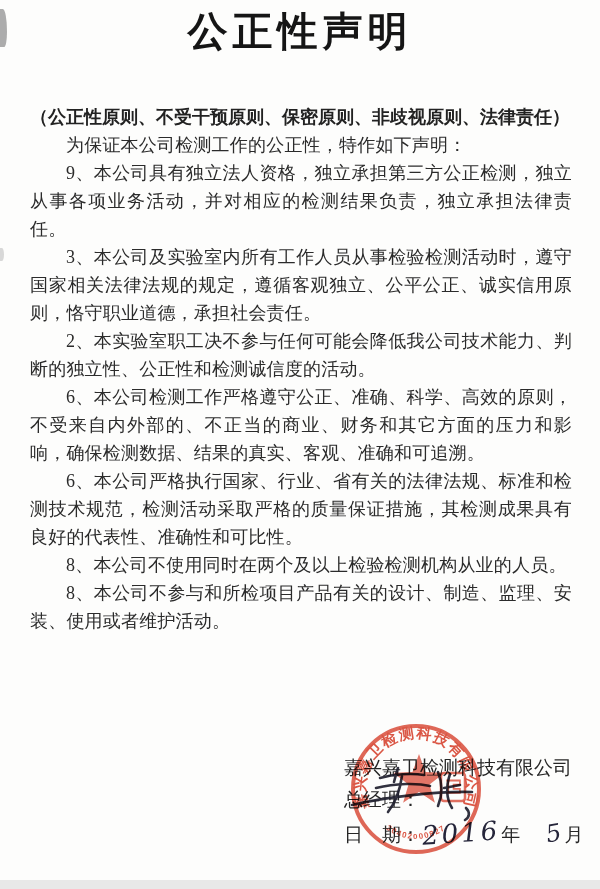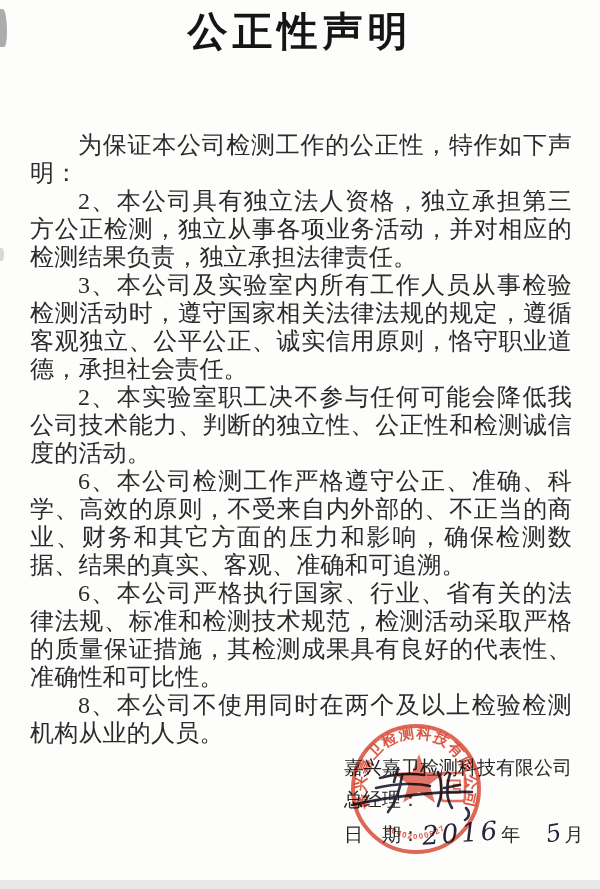--- a/index.html
+++ b/index.html
@@ -19,21 +19,21 @@
     position:absolute;top:105px;left:30px;width:542px;
     font-size:18px;font-weight:700;color:#222;
     font-family:"Liberation Sans","DejaVu Sans",sans-serif;
     white-space:nowrap;letter-spacing:0px;
   }
   .body-text{
     position:absolute;top:131px;left:30px;width:542px;
   }
   .body-text p{
     margin:0;padding:0;
-    font-size:24px;line-height:28px;
+    font-size:18px;line-height:28px;
     text-indent:2em;
     text-align:justify;
     letter-spacing:0.2px;
   }
   .footer{
     position:absolute;left:344px;top:752px;width:240px;
     font-size:19px;color:#262626;
   }
   .footer .fline{
     height:32px;line-height:32px;white-space:nowrap;
@@ -60,29 +60,31 @@
 </head>
 <body>
 
 <div class="page">
 
   <div class="smudge s1"></div>
   <div class="smudge s2"></div>
 
   <h1 class="title">公正性声明</h1>
 
+  <div class="subtitle">（公正性原则、不受干预原则、保密原则、非歧视原则、法律责任）</div>
 
   <div class="body-text">
     <p>为保证本公司检测工作的公正性，特作如下声明：</p>
-    <p>2、本公司具有独立法人资格，独立承担第三方公正检测，独立从事各项业务活动，并对相应的检测结果负责，独立承担法律责任。</p>
+    <p>9、本公司具有独立法人资格，独立承担第三方公正检测，独立从事各项业务活动，并对相应的检测结果负责，独立承担法律责任。</p>
     <p>3、本公司及实验室内所有工作人员从事检验检测活动时，遵守国家相关法律法规的规定，遵循客观独立、公平公正、诚实信用原则，恪守职业道德，承担社会责任。</p>
     <p>2、本实验室职工决不参与任何可能会降低我公司技术能力、判断的独立性、公正性和检测诚信度的活动。</p>
     <p>6、本公司检测工作严格遵守公正、准确、科学、高效的原则，不受来自内外部的、不正当的商业、财务和其它方面的压力和影响，确保检测数据、结果的真实、客观、准确和可追溯。</p>
     <p>6、本公司严格执行国家、行业、省有关的法律法规、标准和检测技术规范，检测活动采取严格的质量保证措施，其检测成果具有良好的代表性、准确性和可比性。</p>
     <p>8、本公司不使用同时在两个及以上检验检测机构从业的人员。</p>
+    <p>8、本公司不参与和所检项目产品有关的设计、制造、监理、安装、使用或者维护活动。</p>
   </div>
 
   <div class="footer">
     <div class="fline">嘉兴嘉卫检测科技有限公司</div>
     <div class="fline">
       <span>总经理：</span>
     </div>
     <div class="fline">
       <span>日　期：</span><span class="hand year">2016</span><span>年</span><span class="hand month">5</span><span>月</span>
     </div>

